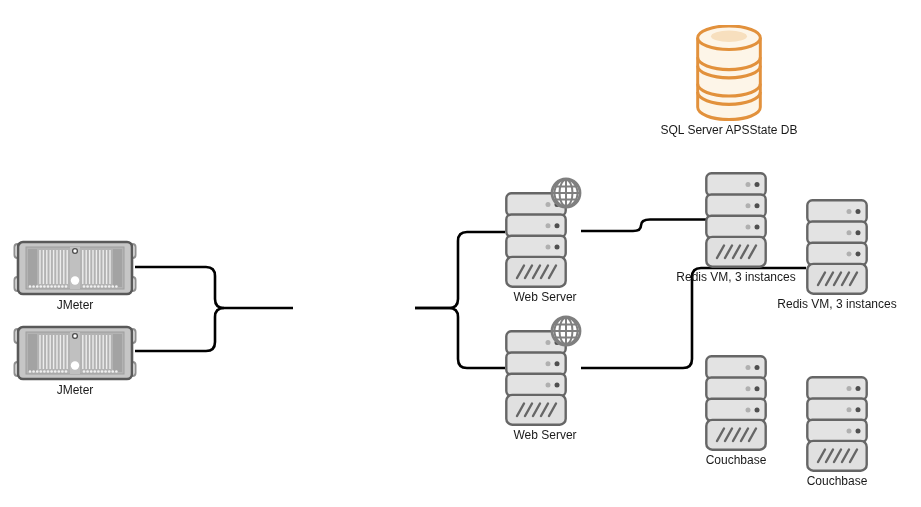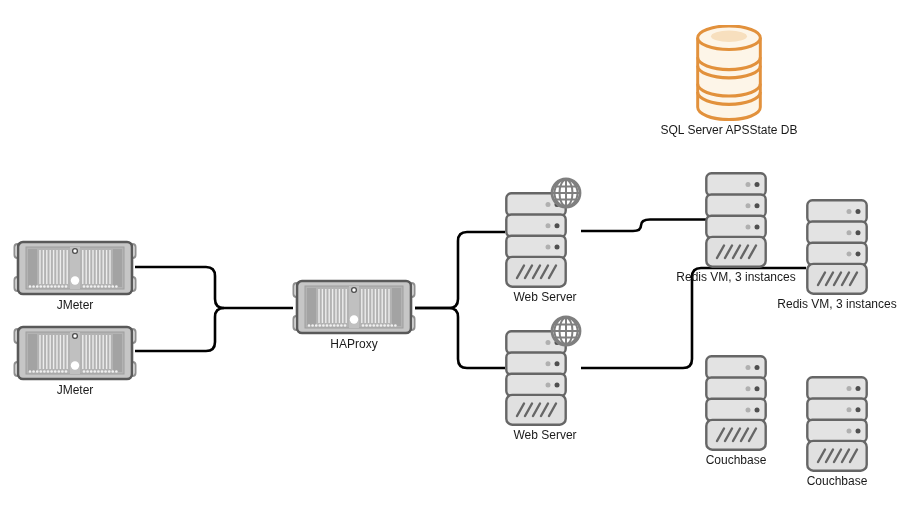--- a/index.html
+++ b/index.html
@@ -148,26 +148,20 @@
     <div class="label">JMeter</div>
   </div>
 
   <div class="node" style="left:13px;top:325px;width:124px">
     <svg width="124" height="56" viewBox="0 0 124 56">
         <use href="#sym-rack"></use>
       </svg>
     <div class="label">JMeter</div>
   </div>
 
-  <div class="node" style="left:292px;top:279px;width:124px">
-    <svg width="124" height="56" viewBox="0 0 124 56">
-        <use href="#sym-rack"></use>
-      </svg>
-    <div class="label">HAProxy</div>
-  </div>
 
   <div class="node" style="left:505px;top:176px;width:80px">
     <svg width="80" height="112" viewBox="0 0 80 112">
       <use href="#sym-tower" x="0" y="16" width="62" height="96"></use>
       <use href="#sym-globe" x="45" y="1" width="32" height="32"></use>
     </svg>
     <div class="label">Web Server</div>
   </div>
 
   <div class="node" style="left:505px;top:314px;width:80px">

